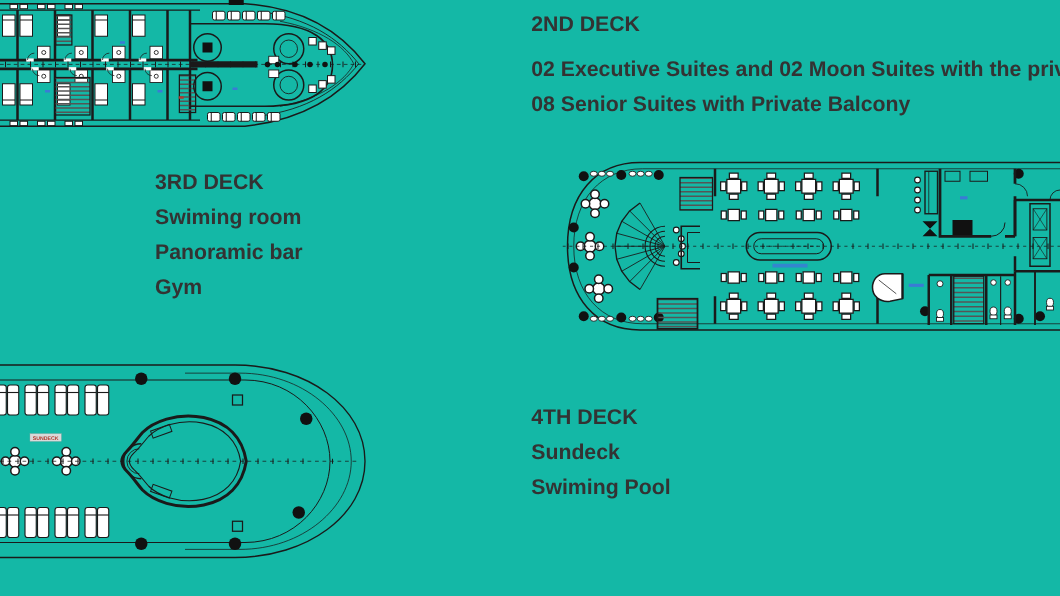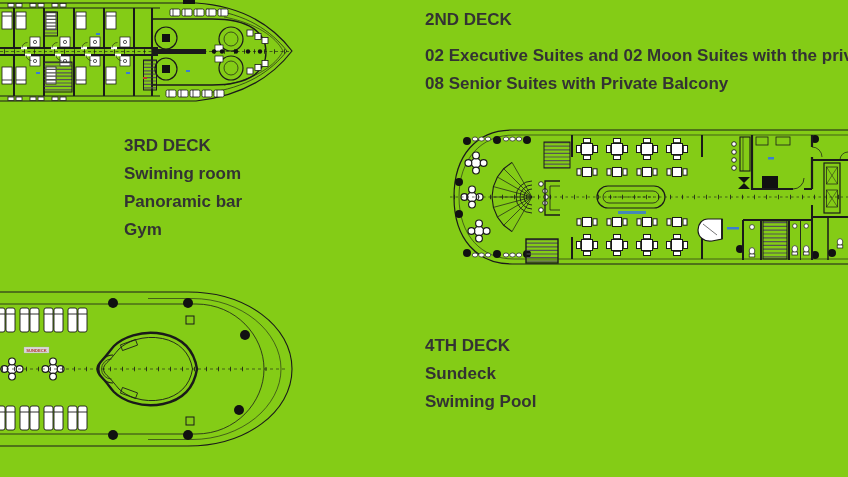--- a/index.html
+++ b/index.html
@@ -1,16 +1,16 @@
 <!DOCTYPE html>
 <html><head>
 <meta charset="utf-8">
 <style>
   html,body{margin:0;padding:0;background:#fff;}
-  .canvas{position:relative;width:848px;height:477px;background:#84cc16;overflow:hidden;
+  .canvas{position:relative;width:848px;height:477px;background:#14b8a6;overflow:hidden;
           font-family:"Liberation Sans",sans-serif;}
   .tblock{position:absolute;font-weight:700;font-size:17px;line-height:28px;color:#333;
           white-space:nowrap;}
   .tblock div{height:28px;}
   svg{position:absolute;display:block;}
   svg .ln{stroke:#1a1a1a;fill:none;}
 </style>
 </head>
 <body>
 
@@ -430,19 +430,19 @@
         <text x="36.5" y="64" text-anchor="middle" font-size="4.2" font-weight="bold" fill="#b03a2e" stroke="none" font-family="Liberation Sans, sans-serif">SUNDECK</text>
       </g>
       <g>
         <line x1="0" y1="81" x2="288" y2="81" stroke-width="0.6" stroke-dasharray="3,3"></line>
         <line x1="2" y1="81" x2="254" y2="81" stroke-width="4.5" stroke-dasharray="0.8,11.2"></line>
         <path d="M266,79 v4" stroke-width="0.8"></path>
       </g>
     </g>
   </svg>
 
-  <div class="tblock" style="left:425px;top:332px;">
+  <div class="tblock" style="left:425px;top:320px;">
     <div>4TH DECK</div>
     <div>Sundeck</div>
     <div>Swiming Pool</div>
   </div>
 
 </div>
 
 </body></html>

